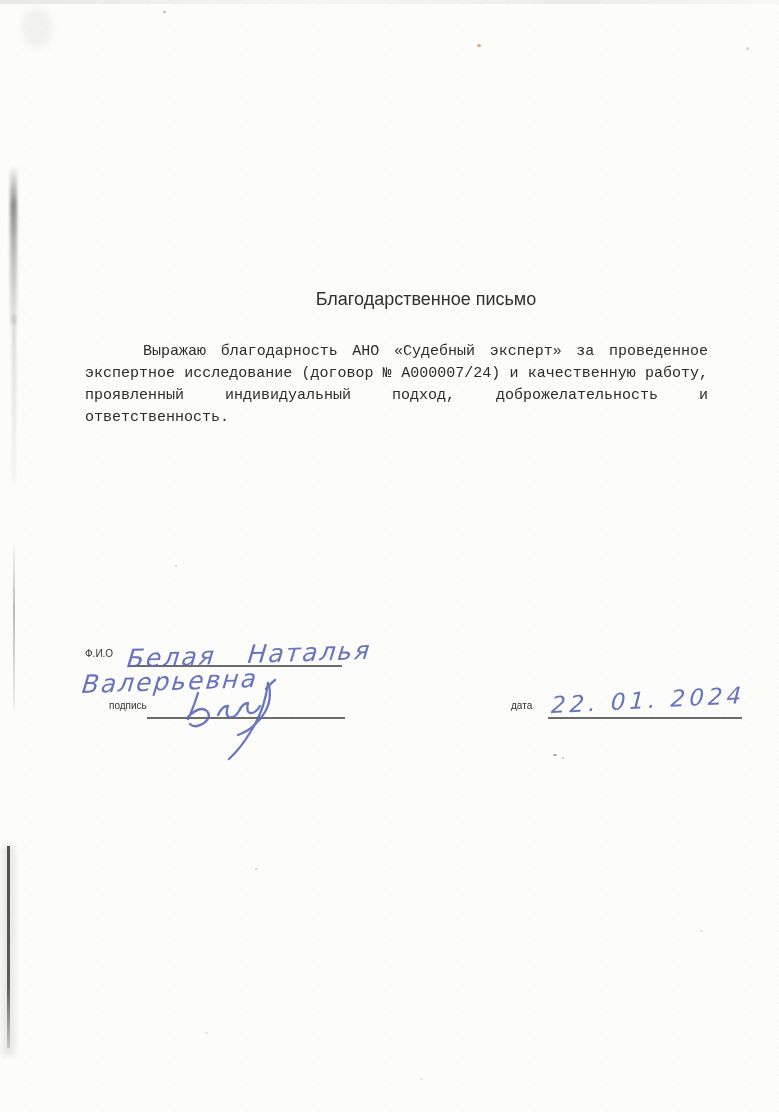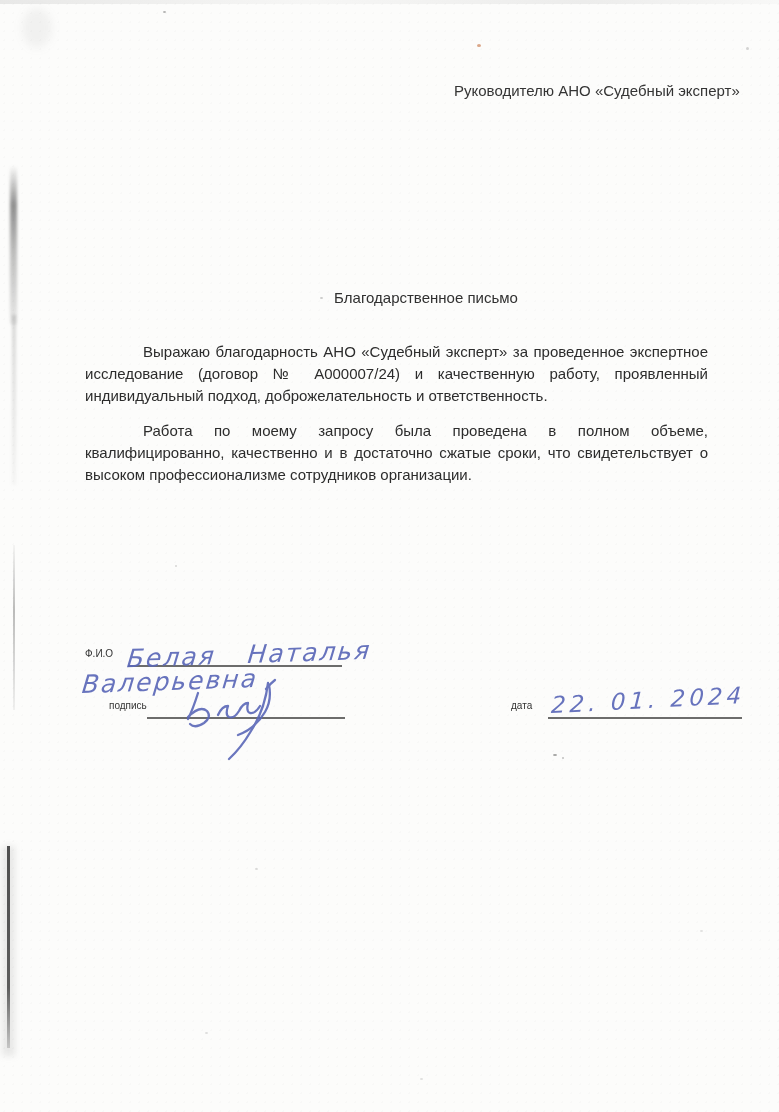--- a/index.html
+++ b/index.html
@@ -29,36 +29,37 @@
     line-height: 33px;
     color: #343434;
     white-space: nowrap;
   }
   .title {
     position: absolute;
     left: 73px;
     top: 289px;
     width: 706px;
     text-align: center;
-    font-size: 15px;
+    font-size: 18px;
     color: #303030;
   }
   .body-text {
     position: absolute;
     left: 85px;
     top: 341px;
     width: 636px;
     font-size: 15px;
     line-height: 22px;
     text-align: justify;
     color: #2c2c2c;
   }
   .body-text p {
     margin: 0 13px 13px 0;
     text-indent: 58px;
+    font-family: Liberation Mono, monospace;
   }
 
   
   .label {
     position: absolute;
     font-size: 10px;
     color: #333;
     white-space: nowrap;
   }
   .fio-label     { left: 85px;  top: 648px; }
@@ -167,28 +168,26 @@
   <div class="speck" style="left:320px; top:297px; width:3px; height:2px; background:rgba(130,130,130,.4);"></div>
   <div class="speck" style="left:553px; top:754px; width:4px; height:2px; background:rgba(90,90,90,.55);"></div>
   <div class="speck" style="left:562px; top:757px; width:2px; height:2px; background:rgba(120,120,120,.45);"></div>
   <div class="speck" style="left:175px; top:565px; width:2px; height:2px; background:rgba(140,140,140,.35);"></div>
   <div class="speck" style="left:700px; top:930px; width:3px; height:2px; background:rgba(160,160,160,.3);"></div>
   <div class="speck" style="left:255px; top:868px; width:3px; height:2px; background:rgba(140,140,140,.3);"></div>
   <div class="speck" style="left:205px; top:1032px; width:3px; height:2px; background:rgba(150,150,150,.3);"></div>
   <div class="speck" style="left:420px; top:1078px; width:3px; height:2px; background:rgba(150,150,150,.28);"></div>
 
   <div class="header">
-    <div>Руководителю АНО «Судебный эксперт»</div>
   </div>
 
   <div class="title">Благодарственное письмо</div>
 
   <div class="body-text">
     <p>Выражаю благодарность АНО «Судебный эксперт» за проведенное экспертное исследование (договор № А000007/24) и качественную работу, проявленный индивидуальный подход, доброжелательность и ответственность.</p>
-    <p>Работа по моему запросу была проведена в полном объеме, квалифицированно, качественно и в достаточно сжатые сроки, что свидетельствует о высоком профессионализме сотрудников организации.</p>
   </div>
 
   <span class="label fio-label">Ф.И.О</span>
   <div class="uline fio-uline"></div>
   <span class="hw hw-fio1">Белая Наталья</span>
   <span class="hw hw-fio2">Валерьевна</span>
 
   <span class="label podpis-label">подпись</span>
   <div class="uline podpis-uline"></div>
 

